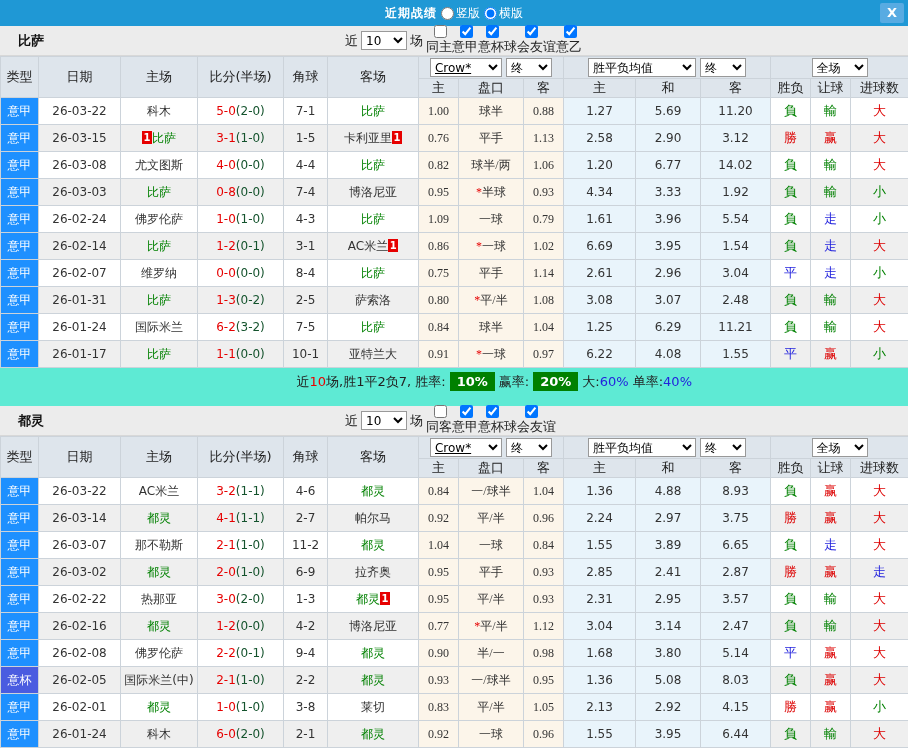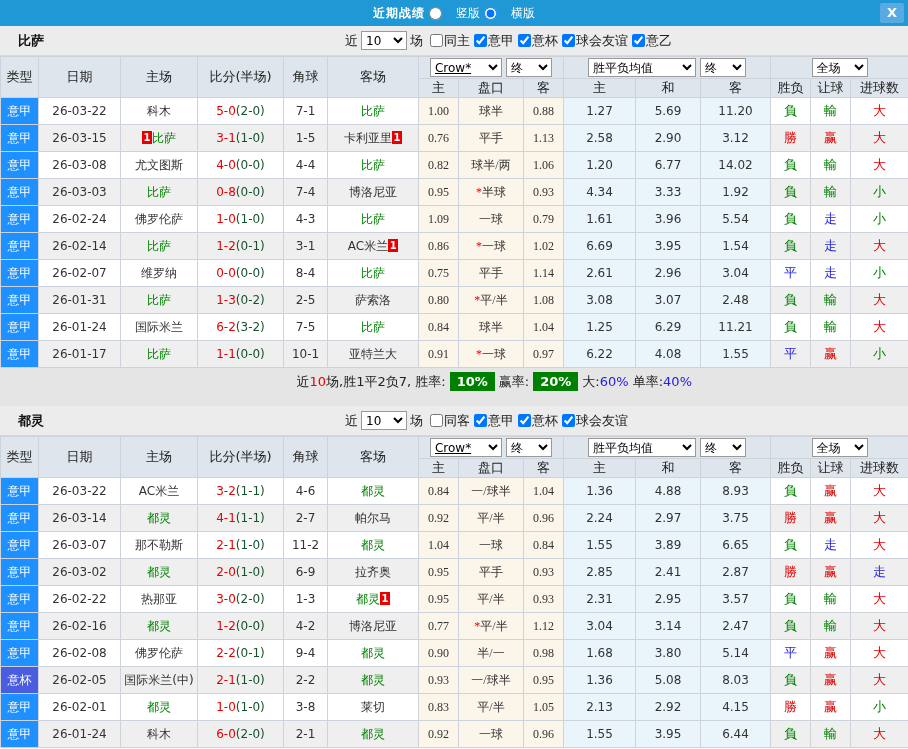--- a/index.html
+++ b/index.html
@@ -2,30 +2,30 @@
 <html><head>
 <meta charset="utf-8">
 <style>
   * { box-sizing: border-box; }
   body { margin:0; background:#fff; font-family:"DejaVu Sans","Liberation Sans",sans-serif; }
   .app { width:908px; height:749px; overflow:hidden; position:relative; background:#fff; color:#333; font-size:12px; }
 
   
   .titlebar { height:26px; background:#1f98d5; display:flex; align-items:center; justify-content:center; gap:4px; position:relative; color:#fff; }
   .titlebar .title { font-weight:bold; font-size:12px; letter-spacing:1px; }
-  .titlebar label { display:flex; align-items:center; gap:14px; font-size:12px; cursor:pointer; }
+  .titlebar label { display:flex; align-items:center; gap:2px; font-size:12px; cursor:pointer; }
   .titlebar input { margin:0; }
   .close-btn { position:absolute; right:4px; top:3px; width:24px; height:20px; background:#58abe2; color:#fff; font-weight:bold; font-size:13px; text-align:center; line-height:20px; border-radius:2px; cursor:pointer; }
 
   
   .section-bar { height:30px; background:#ececec; border-bottom:1px solid #d8d8d8; position:relative; display:flex; align-items:center; }
   .team-name { font-weight:bold; font-size:13px; color:#111; margin-left:18px; }
   .filter { position:absolute; left:345px; top:0; height:100%; display:flex; align-items:center; gap:3px; font-size:13px; color:#222; }
   .filter .checks { display:flex; align-items:center; }
-  .filter label { display:flex; align-items:center; cursor:pointer; }
+  .filter label { display:flex; align-items:center; cursor:pointer;flex-direction:column; }
   .filter input { margin:0 1px 0 4px; }
   select { font-size:12px; height:19px; border:1px solid #999; background:#fff; font-family:"DejaVu Sans",sans-serif; }
   .sel-count { width:46px; }
   .sel-crow { width:72px;text-decoration:underline; }
   .sel-fin { width:46px; }
   .sel-avg { width:108px; }
   .sel-full { width:56px; }
 
   
   table.grid { border-collapse:collapse; table-layout:fixed; width:908px; }
@@ -44,21 +44,21 @@
   .badge { display:inline-block; background:#e60000; color:#fff; font-size:10px; font-weight:bold; line-height:13px; min-width:10px; padding:0 1px; vertical-align:1px; }
   .score-main { color:#e60000; }
   .score-half { color:#14532d; }
   .star { color:#e60000; }
   .cg { color:#008000; }
   .cr { color:#dd0000; }
   .cb { color:#2323dd; }
   td.res { font-size:13px; }
 
   
-  .summary { height:38px; line-height:28px; font-size:13px; text-align:right; padding-right:216px; color:#222; background:#e5e5e5; }
+  .summary { height:38px; line-height:28px; font-size:13px; text-align:right; padding-right:216px; color:#222; background:#5eead4; }
   .s-badge { background:#008000; color:#fff; font-weight:bold; padding:2px 7px; margin:0 4px; }
   .s-r { color:#e60000; }
   .s-b { color:#2323dd; }
   .s-k { color:#222; }
 </style>
 </head>
 <body>
 
 <div class="app">
 

